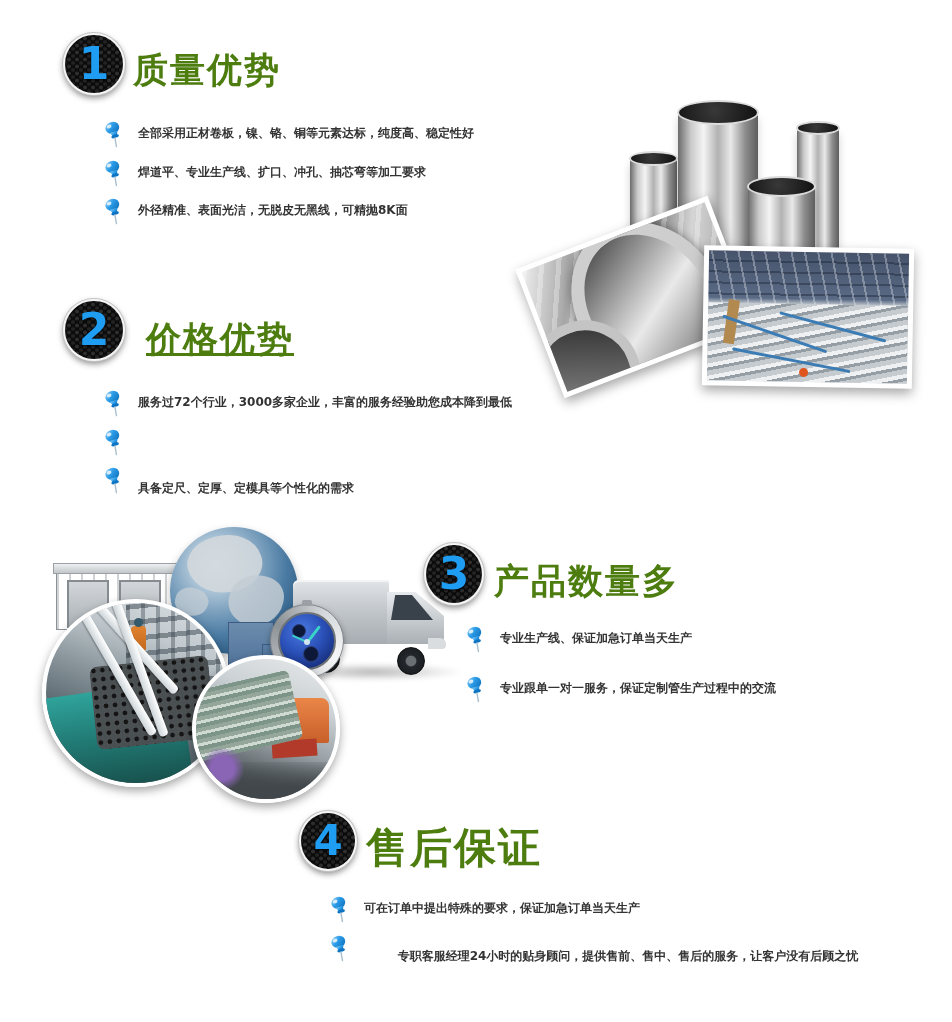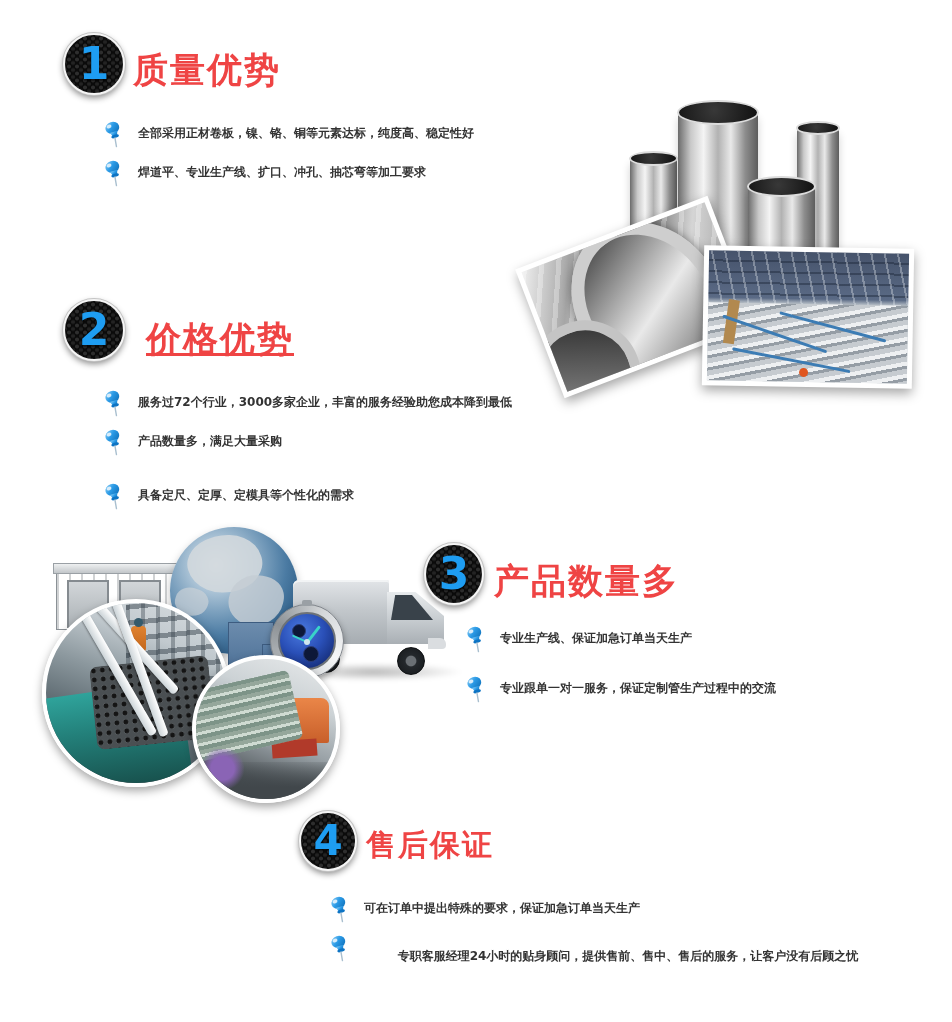--- a/index.html
+++ b/index.html
@@ -19,35 +19,35 @@
     box-shadow:0 0 0 1px #c4c4c4,0 3px 6px rgba(0,0,0,.45);
     display:flex;align-items:center;justify-content:center;
   }
   .bnum{color:#1e9df2;font-weight:700;font-size:44px;line-height:1;text-shadow:0 2px 2px rgba(0,0,0,.55);}
   .p1{left:63px;top:33px;width:58px;height:58px;}
   .p2{left:63px;top:299px;width:58px;height:58px;}
   .p3{left:424px;top:543px;width:56px;height:58px;}
   .p4{left:299px;top:811px;width:54px;height:56px;}
   .p4 .bnum{font-size:42px;}
   
-  .title{position:absolute;color:#ef4444;font-weight:700;font-size:35px;letter-spacing:2px;line-height:1;}
+  .title{position:absolute;color:#4d7c0f;font-weight:700;font-size:35px;letter-spacing:2px;line-height:1;}
   .t1{left:133px;top:53px;}
   .t2{left:146px;top:322px;text-decoration:underline;}
   .t3{left:494px;top:564px;}
-  .t4{left:366px;top:830px;font-size:30px;}
+  .t4{left:366px;top:830px;font-size:42px;font-family:Liberation Mono, monospace;}
   
   .bullet{position:absolute;display:flex;align-items:flex-start;gap:11px;color:#333333;
     font-size:12px;font-weight:600;line-height:1.25;white-space:nowrap;}
   .pin{width:25px;height:31px;flex:none;margin-top:-7px;}
   .s1b1{left:102px;top:126px;}
   .s1b2{left:102px;top:165px;}
   .s1b3{left:102px;top:203px;}
   .s2b1{left:102px;top:395px;}
   .s2b2{left:102px;top:434px;}
-  .s2b3{left:102px;top:488px;}
+  .s2b3{left:102px;top:472px;align-items:flex-end;}
   .s3b1{left:464px;top:631px;}
   .s3b2{left:464px;top:681px;}
   .s4b1{left:328px;top:901px;}
   .s4b2{left:328px;top:940px;}
   .s4b2 .btext{white-space:normal;width:528px;line-height:33px;text-align:center;}
   
   .cyl{position:absolute;border-radius:4px 4px 10px 10px;
     background:linear-gradient(90deg,#6b6b6b 0%,#c9c9c9 16%,#f4f4f4 32%,#b2b2b2 50%,#e9e9e9 66%,#8d8d8d 84%,#5d5d5d 100%);
     box-shadow:0 6px 8px rgba(0,0,0,.18);}
   .cyl .cap{position:absolute;left:-1px;right:-1px;border-radius:50%;
@@ -201,20 +201,26 @@
         <use href="#pinshape"></use>
       </svg>
     <span class="btext">全部采用正材卷板，镍、铬、铜等元素达标，纯度高、稳定性好</span>
   </div>
   <div class="bullet s1b2">
     <svg class="pin" viewBox="0 0 32 36">
         <use href="#pinshape"></use>
       </svg>
     <span class="btext">焊道平、专业生产线、扩口、冲孔、抽芯弯等加工要求</span>
   </div>
+  <div class="bullet s1b3">
+    <svg class="pin" viewBox="0 0 32 36">
+        <use href="#pinshape"></use>
+      </svg>
+    <span class="btext">外径精准、表面光洁，无脱皮无黑线，可精抛8K面</span>
+  </div>
 
   <div class="cyl cylA">
       <div class="cap"></div>
     </div>
   <div class="cyl cylD">
       <div class="cap"></div>
     </div>
   <div class="cyl cylB">
       <div class="cap"></div>
     </div>
@@ -250,21 +256,20 @@
   <div class="bullet s2b1">
     <svg class="pin" viewBox="0 0 32 36">
         <use href="#pinshape"></use>
       </svg>
     <span class="btext">服务过72个行业，3000多家企业，丰富的服务经验助您成本降到最低</span>
   </div>
   <div class="bullet s2b2">
     <svg class="pin" viewBox="0 0 32 36">
         <use href="#pinshape"></use>
       </svg>
-    <span class="btext">产品数量多，满足大量采购</span>
   </div>
   <div class="bullet s2b3">
     <svg class="pin" viewBox="0 0 32 36">
         <use href="#pinshape"></use>
       </svg>
     <span class="btext">具备定尺、定厚、定模具等个性化的需求</span>
   </div>
 
   <div class="containerbox">
     <div class="cbx-door d1"></div>

